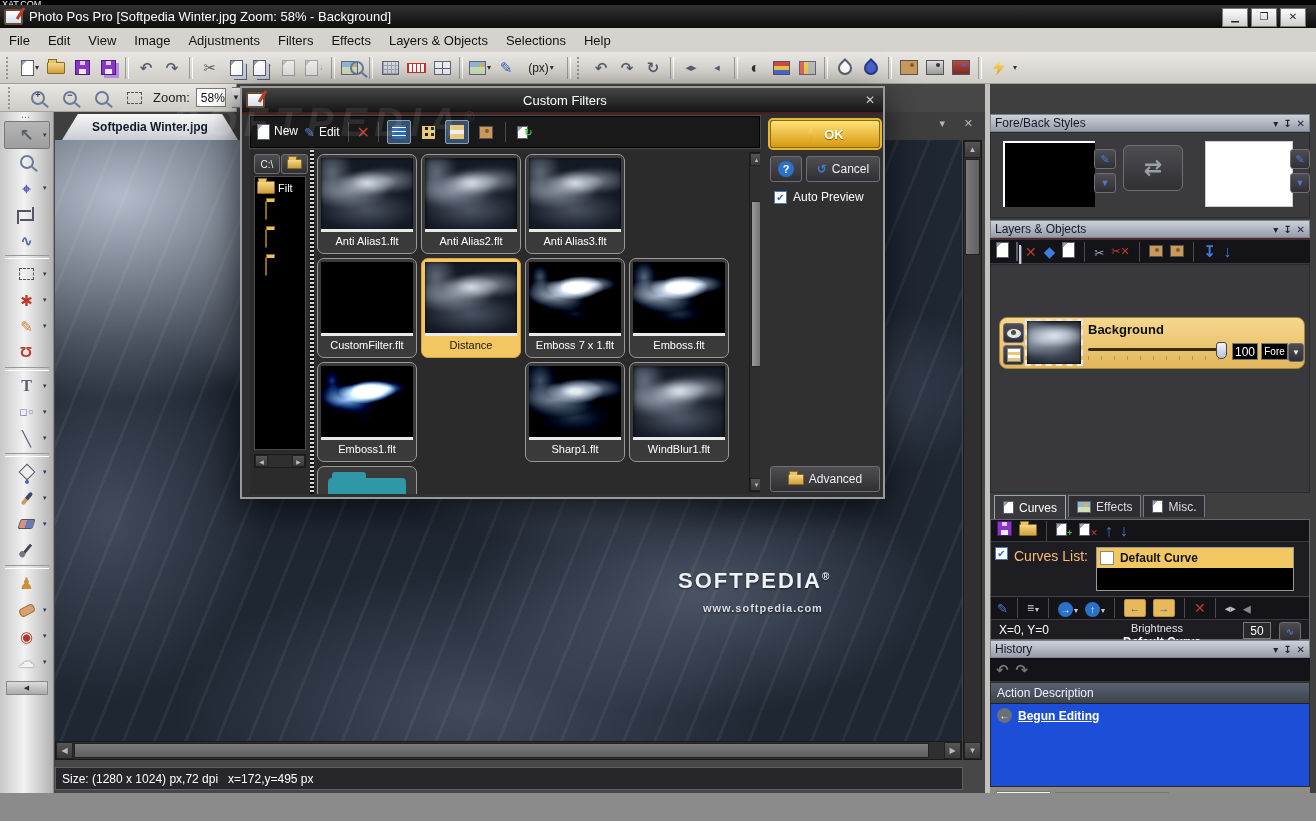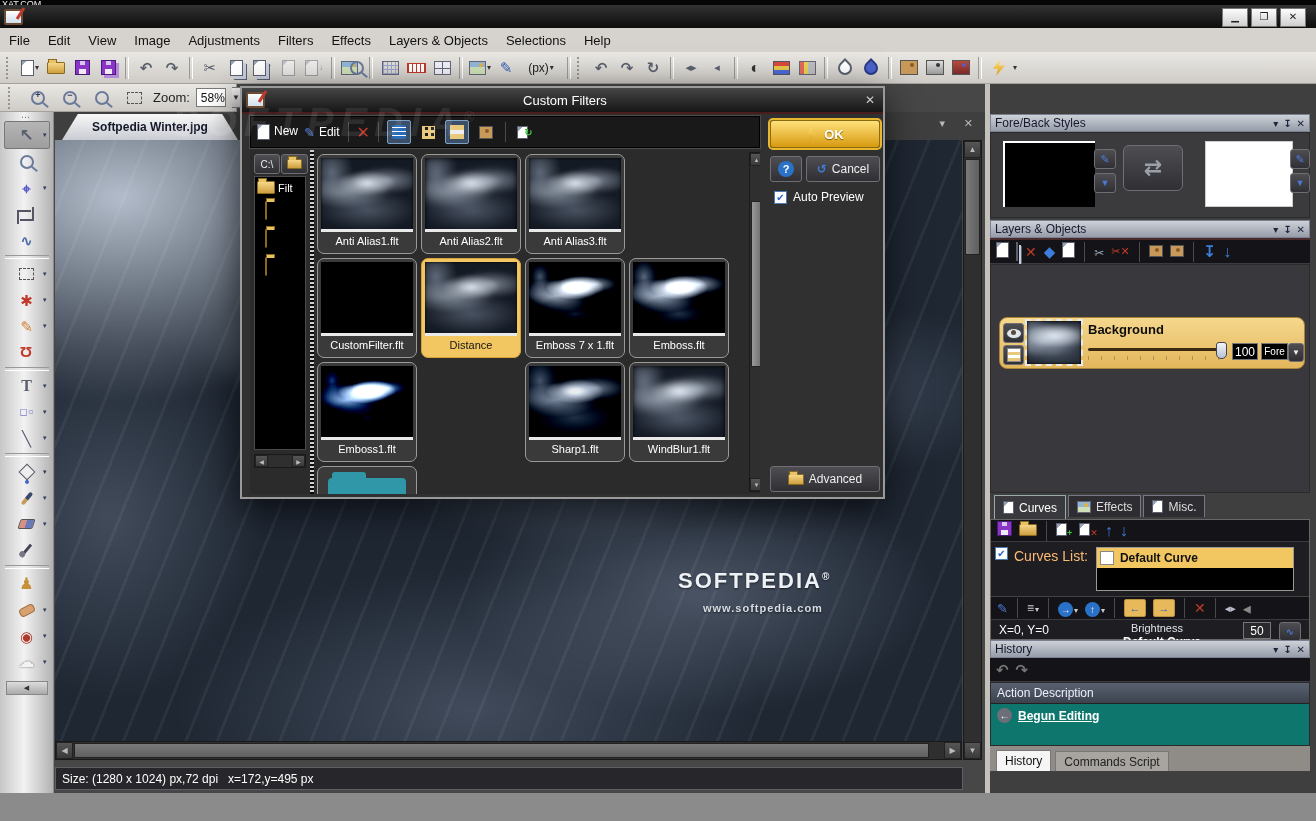--- a/index.html
+++ b/index.html
@@ -163,20 +163,21 @@
 </style>
 </head>
 <body>
 
 <div id="app" class="nosel">
 
   <div id="pretop" class="ab"><span>XAT.COM</span></div>
 
   <div id="titlebar" class="ab">
     <span class="applogo"></span>
+    <span>Photo Pos Pro [Softpedia Winter.jpg Zoom: 58% - Background]</span>
     <span class="wbtns">
       <span class="wbtn">▁</span>
       <span class="wbtn">❐</span>
       <span class="wbtn">✕</span>
     </span>
   </div>
 
   <div id="menubar" class="ab">
     <span class="mi">File</span>
     <span class="mi">Edit</span>
@@ -593,21 +594,21 @@
       <div class="phead">
         <span class="t">History</span>
         <span class="hic">▾</span>
           <span class="hic">↧</span>
           <span class="hic">✕</span>
       </div>
       <div class="darkbar" style="height:24px;border-top:none">
         <span class="glyph" style="color:#777">↶</span>
         <span class="glyph" style="color:#777">↷</span>
       </div>
-      <div class="pbody" style="height:64px;background:#0f766e">
+      <div class="pbody" style="height:105px;background:#1d4ed8">
         <div style="height:20px;background:linear-gradient(#5a6270,#3c424e);color:#eef;font-size:12px;display:flex;align-items:center;padding-left:6px;border-bottom:1px solid #222">
             <span>Action Description</span>
           </div>
         <div style="display:flex;align-items:center;gap:6px;padding:4px 6px">
           <span class="circ gray">←</span>
           <span style="color:#fff;font-size:12px;font-weight:bold;text-decoration:underline">Begun Editing</span>
         </div>
       </div>
       <div style="height:25px;background:#8f8c87;display:flex;align-items:flex-end;gap:4px;padding:0 0 0 6px">
         <span class="tabsm" style="background:#f5f5f5;border:1px solid #777;border-bottom:none;color:#111;height:21px">

